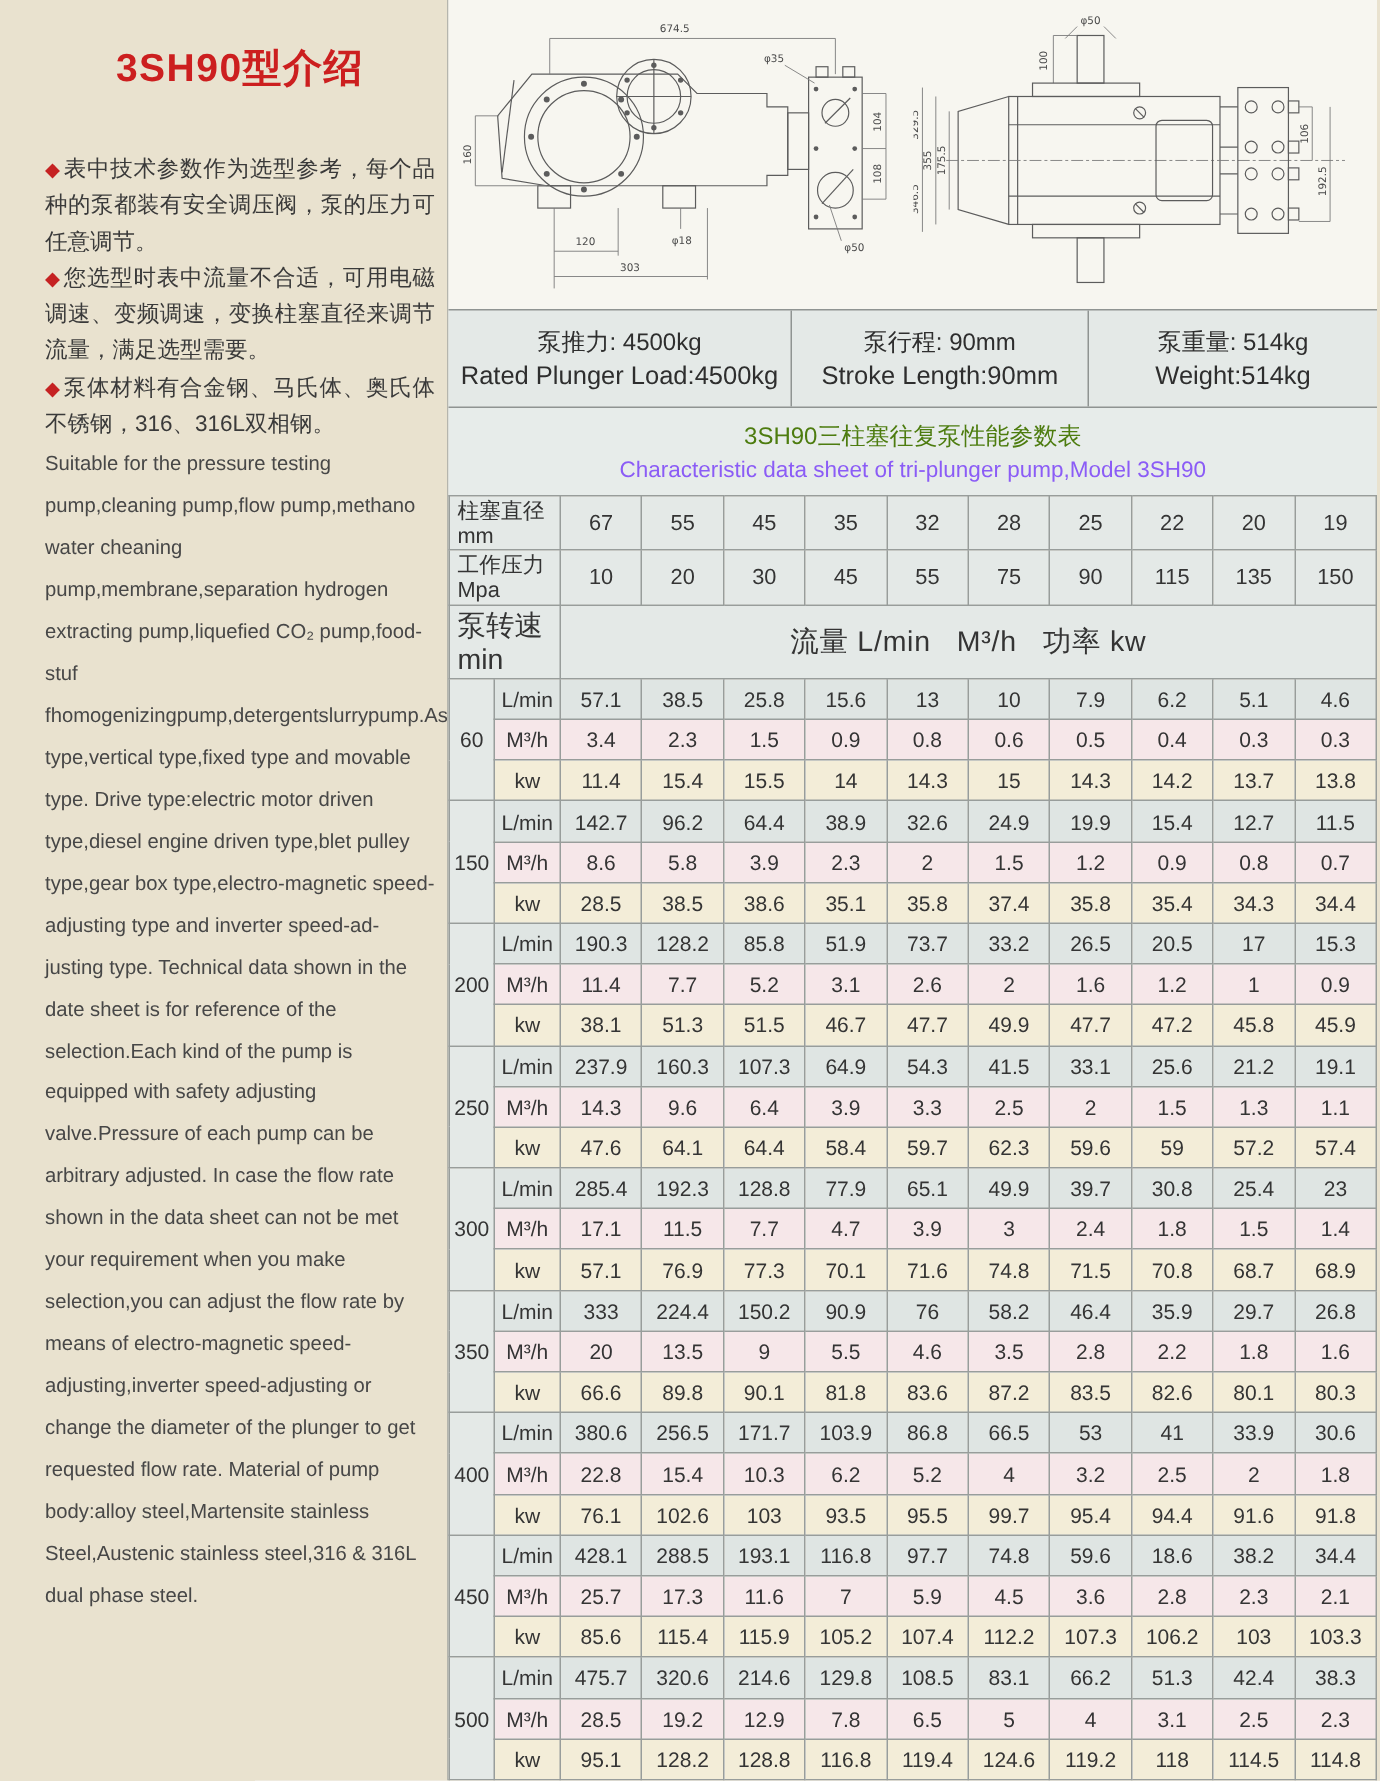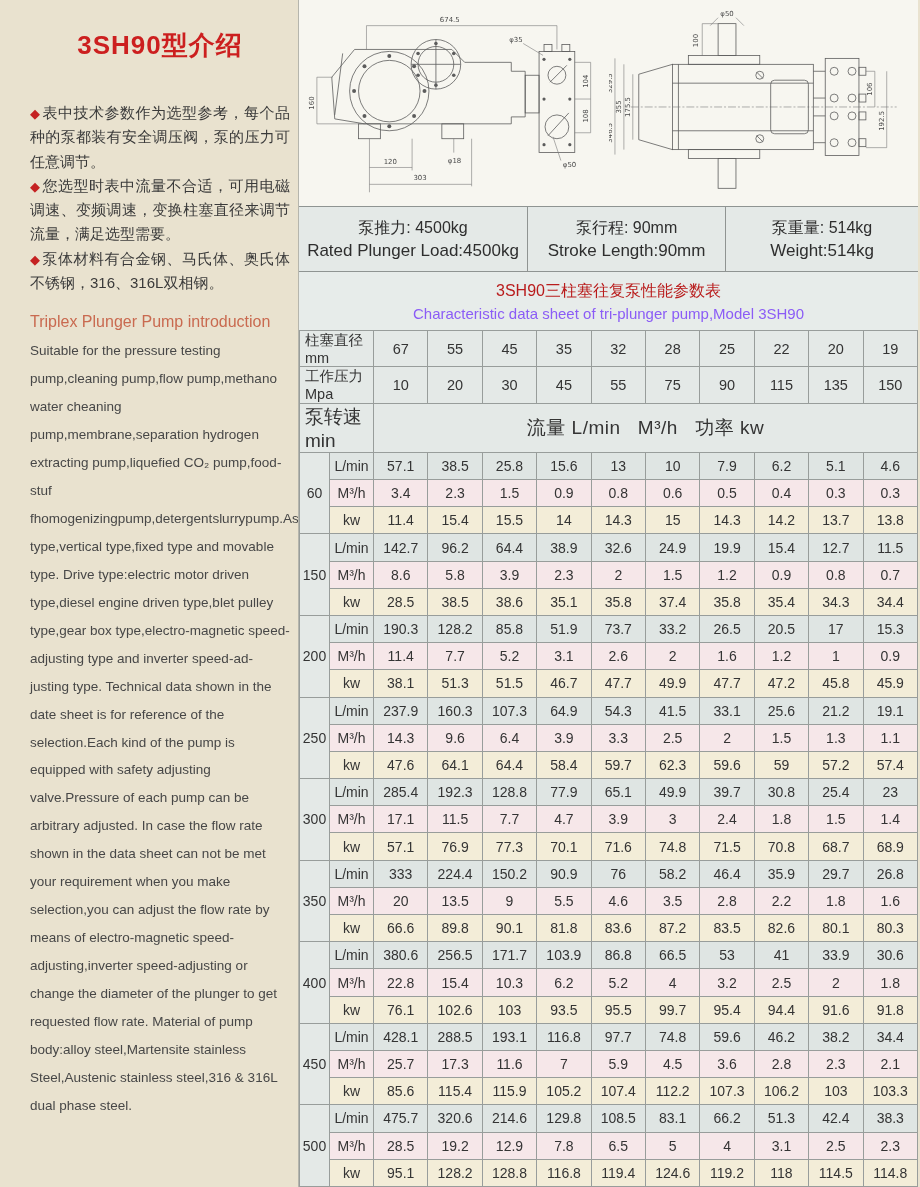--- a/index.html
+++ b/index.html
@@ -43,21 +43,21 @@
   }
   .spec-cell.c1 { width:37%; border-right:1px solid #8f9492; }
   .spec-cell.c2 { width:32%; border-right:1px solid #8f9492; }
   .spec-cell.c3 { width:31%; }
   .spec-zh { font-size:16px; color:#2e2e2e; margin-bottom:2px; }
   .spec-en { font-size:17px; color:#2e2e2e; }
   .table-title {
     height:58px; background:#e7ecea;
     display:flex; flex-direction:column; justify-content:center; text-align:center;
   }
-  .tt-zh { font-size:16px; color:#b91c1c; margin-bottom:3px; }
+  .tt-zh { font-size:16px; color:#4d7c0f; margin-bottom:3px; }
   .tt-en { font-size:15px; color:#8b5cf6; }
   
   table.pump { border-collapse:collapse; width:100%; table-layout:fixed; flex:1; }
   table.pump td {
     border:1px solid #989d9b; text-align:center; vertical-align:middle;
     font-size:14px; color:#343434; overflow:hidden;
   }
   tr.hdr td { background:#e4e9e7; height:36px; font-size:14.5px; }
   tr.hdr td.lab, tr.spd td.lab { text-align:left; padding-left:5px; }
   tr.spd td { background:#e4e9e7; height:40px; font-size:19px; }
@@ -75,21 +75,20 @@
 </head>
 <body>
 
 <div class="left-panel">
   <div class="intro-title">3SH90型介绍</div>
 
   <p class="bullet"><span class="diamond">◆</span><span>表中技术参数作为选型参考，每个品种的泵都装有安全调压阀，泵的压力可任意调节。</span></p>
   <p class="bullet"><span class="diamond">◆</span><span>您选型时表中流量不合适，可用电磁调速、变频调速，变换柱塞直径来调节流量，满足选型需要。</span></p>
   <p class="bullet"><span class="diamond">◆</span><span>泵体材料有合金钢、马氏体、奥氏体不锈钢，316、316L双相钢。</span></p>
 
-  <div class="en-title">Triplex Plunger Pump introduction</div>
   <div class="en-text">Suitable for the pressure testing pump,cleaning pump,flow pump,methano water cheaning pump,membrane,separation hydrogen extracting pump,liquefied CO₂ pump,food-stuf fhomogenizingpump,detergentslurrypump.Assemblingtype:horizontal type,vertical type,fixed type and movable type. Drive type:electric motor driven type,diesel engine driven type,blet pulley type,gear box type,electro-magnetic speed-adjusting type and inverter speed-ad-justing type. Technical data shown in the date sheet is for reference of the selection.Each kind of the pump is equipped with safety adjusting valve.Pressure of each pump can be arbitrary adjusted. In case the flow rate shown in the data sheet can not be met your requirement when you make selection,you can adjust the flow rate by means of electro-magnetic speed-adjusting,inverter speed-adjusting or change the diameter of the plunger to get requested flow rate.  Material of pump body:alloy steel,Martensite stainless Steel,Austenic stainless steel,316 &amp; 316L dual phase steel.</div>
 </div>
 
 <div class="right-panel">
 
   <div class="drawings">
     <svg viewBox="0 0 308 202" width="308">
 
       <path class="ln" d="M32 116 L29 74 L52 46 L150 46 L163 59 L210 59 L210 68 L224 68 L224 114 L210 114 L210 121 L62 121 Z"></path>
       <line class="ln" x1="40" y1="50" x2="32" y2="112"></line>
@@ -592,21 +591,21 @@
         <tr class="lmin">
           <td class="speed" rowspan="3">450</td>
           <td class="unit">L/min</td>
           <td>428.1</td>
           <td>288.5</td>
           <td>193.1</td>
           <td>116.8</td>
           <td>97.7</td>
           <td>74.8</td>
           <td>59.6</td>
-          <td>46.2</td>
+          <td>18.6</td>
           <td>38.2</td>
           <td>34.4</td>
         </tr>
         <tr class="m3h">
           <td class="unit">M³/h</td>
           <td>25.7</td>
           <td>17.3</td>
           <td>11.6</td>
           <td>7</td>
           <td>5.9</td>

